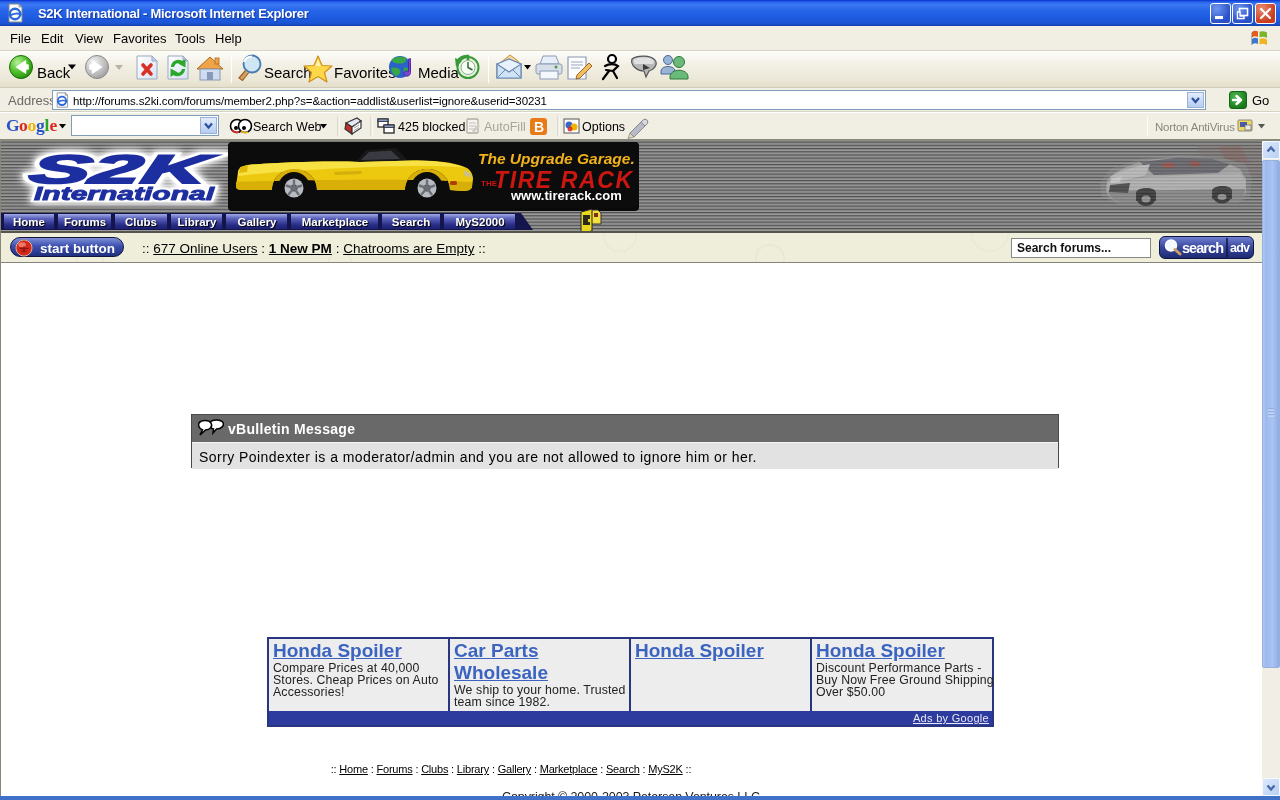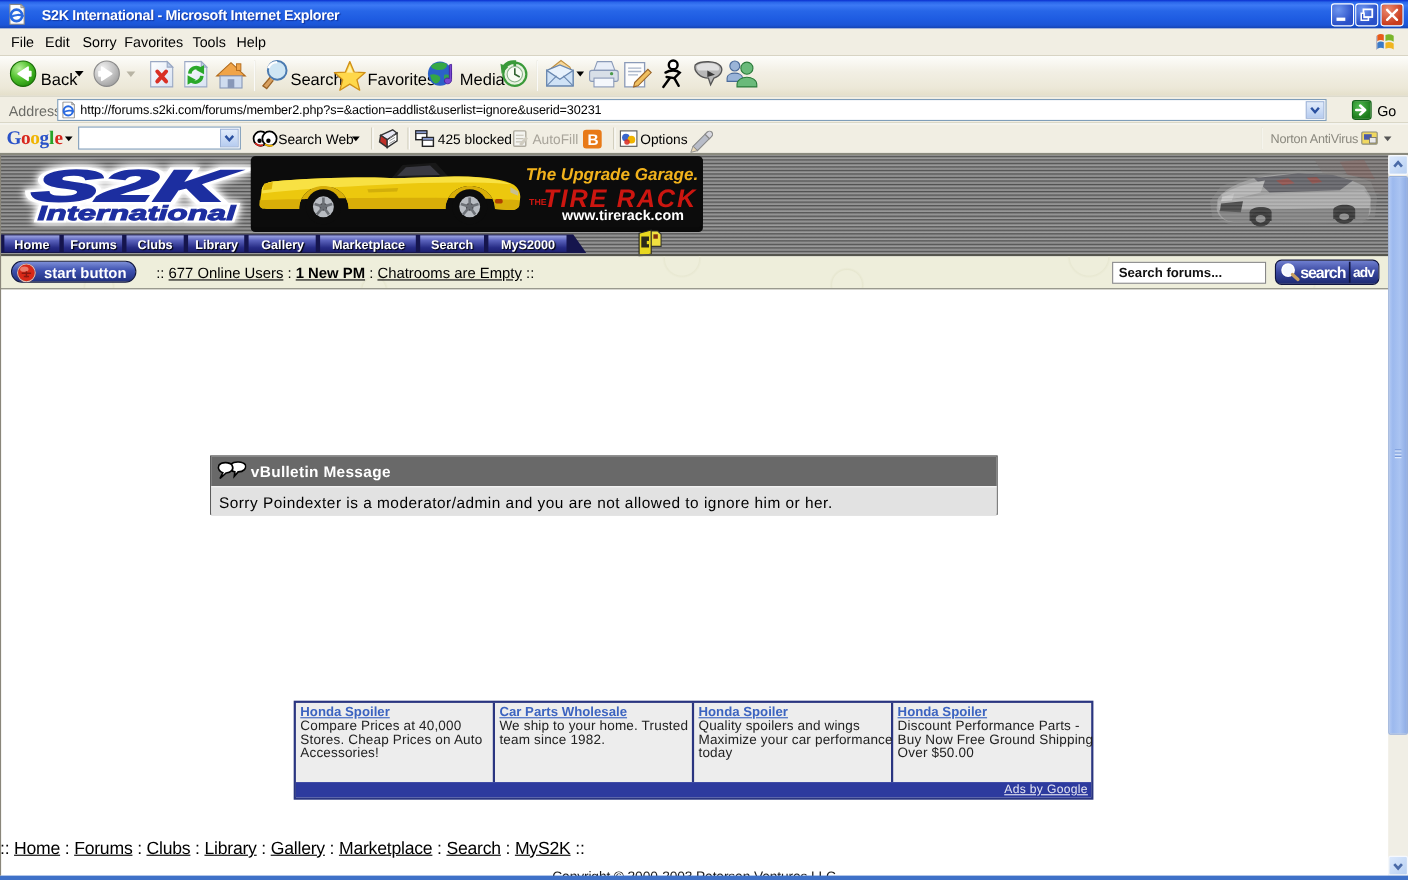--- a/index.html
+++ b/index.html
@@ -65,35 +65,35 @@
 #startbtn span { position:absolute; left:29px; top:2.5px; color:#fff; font-size:13.5px; font-weight:bold; }
 #onlinetext { position:absolute; left:142px; top:8px; font-size:13.5px; color:#000; }
 #onlinetext a { color:#000; }
 #sforums { position:absolute; left:1011px; top:5px; width:140px; height:20px; background:#fff; border:1px solid #888; }
 #sforums span { position:absolute; left:5px; top:2px; font-size:12px; font-weight:bold; color:#111; }
 #searchbtn { position:absolute; left:1159px; top:3px; width:95px; height:23px; border-radius:6px; background:linear-gradient(to bottom,#6f7fd0 0%,#38469e 50%,#1d2a72 100%); border:1px solid #101540; }
 
 
 #content { left:0; top:264px; width:1262px; height:532px; background:#fff; }
 
-#vbbox { position:absolute; left:191px; top:150px; width:716px; height:54px; border:1px solid #4a4a4a; }
+#vbbox { position:absolute; left:191px; top:150px; width:868px; height:54px; border:1px solid #4a4a4a; }
 #vbhead { position:absolute; left:0; top:0; width:100%; height:27px; background:#696969; }
 #vbhead span { position:absolute; left:36px; top:6px; color:#fff; font-weight:bold; font-size:14px; letter-spacing:0.3px; }
 #vbbody { position:absolute; left:0; top:27px; width:100%; height:27px; background:#e2e2e2; border-top:1px solid #f5f5f5; }
 #vbbody span { position:absolute; left:7px; top:6px; font-size:14px; color:#000; letter-spacing:0.45px; }
 
 #ads { position:absolute; left:267px; top:373px; width:727px; height:90px; background:#ededed; border:2px solid #2a3580; }
 .adcol { position:absolute; top:0; height:72px; border-right:2px solid #2a3580; padding:1px 4px 0 4px; }
-.adcol h4 { font-size:12px; }
+.adcol h4 { font-size:19px; }
 .adcol h4 a { color:#3b63c0; }
 .adcol p { font-size:12.3px; color:#222; line-height:12.2px; margin-top:0px; letter-spacing:0.15px; white-space:nowrap; }
 #adbar { position:absolute; left:0; top:72px; width:723px; height:14px; background:#2d3a9e; }
 #adbar a { position:absolute; right:3px; top:1px; color:#e8e8f4; font-size:11px; letter-spacing:0.3px; }
 
-#footlinks { position:absolute; left:0; top:499px; width:1022px; text-align:left; font-size:16px; color:#000; letter-spacing:-0.2px; }
+#footlinks { position:absolute; left:0; top:499px; width:1022px; text-align:center; font-size:11px; color:#000; letter-spacing:-0.2px; }
 #footlinks a { color:#000; }
 #copyr { position:absolute; left:0; top:526px; width:1262px; text-align:center; font-size:12.5px; color:#1a1a1a; letter-spacing:-0.1px; }
 
 
 #scrollbar { left:1262px; top:141px; width:18px; height:655px; background:#f0eee5; }
 .sbtn { position:absolute; left:0; width:18px; height:18px; background:linear-gradient(135deg,#dce9fd,#b8d0f2); border:1px solid #f6f9ff; border-radius:2px; }
 #sthumb { position:absolute; left:0; top:19px; width:18px; height:508px; border-radius:2px; background:linear-gradient(to right,#b0c8f4,#9cb9ee 20%,#aac4f2 60%,#8eace4); border:1px solid #98b0dc; }
 #sbottom { left:0; top:796px; width:1280px; height:4px; background:#3f71c8; }
 #leftedge { left:0; top:141px; width:1px; height:655px; background:#8a867a; }
 </style>
@@ -119,21 +119,21 @@
         <g stroke="#fff" stroke-width="2.2" stroke-linecap="round">
           <line x1="5" y1="5" x2="14" y2="14"></line>
           <line x1="14" y1="5" x2="5" y2="14"></line>
         </g>
       </svg></div>
 </div>
 
 <div class="abs" id="menubar">
   <span style="left:10px">File</span>
   <span style="left:41px">Edit</span>
-  <span style="left:75px">Sorry</span>
+  <span style="left:75px">View</span>
   <span style="left:113px">Favorites</span>
   <span style="left:175px">Tools</span>
   <span style="left:215px">Help</span>
   <div id="winlogo">
     <svg width="22" height="25" viewBox="0 0 22 25">
       <path d="M2 6 C4 4.5 6 4.5 8 5.5 L8 11 C6 10 4 10 2 11.5 Z" fill="#e85a1a"></path>
       <path d="M9.5 5.8 C12 4.8 14.5 5 17 6.5 L17 12 C14.5 10.5 12 10.3 9.5 11.3 Z" fill="#7ab52a"></path>
       <path d="M2 13 C4 11.5 6 11.5 8 12.5 L8 18 C6 17 4 17 2 18.5 Z" fill="#3a7ac8"></path>
       <path d="M9.5 12.8 C12 11.8 14.5 12 17 13.5 L17 19 C14.5 17.5 12 17.3 9.5 18.3 Z" fill="#f0b420"></path>
       <path d="M2 6 L2 18.5 L1 19.5 L1 7 Z" fill="#b0b0c0"></path>
@@ -522,21 +522,20 @@
     <div class="adcol" style="left:0;width:181px">
         <h4><a href="#">Honda Spoiler</a></h4>
         <p>Compare Prices at 40,000<br>Stores. Cheap Prices on Auto<br>Accessories!</p>
       </div>
     <div class="adcol" style="left:181px;width:181px">
         <h4><a href="#">Car Parts Wholesale</a></h4>
         <p>We ship to your home. Trusted<br>team since 1982.</p>
       </div>
     <div class="adcol" style="left:362px;width:181px">
         <h4><a href="#">Honda Spoiler</a></h4>
-        <p>Quality spoilers and wings<br>Maximize your car performance<br>today</p>
       </div>
     <div class="adcol" style="left:543px;width:182px;border-right:none">
         <h4><a href="#">Honda Spoiler</a></h4>
         <p>Discount Performance Parts -<br>Buy Now Free Ground Shipping<br>Over $50.00</p>
       </div>
     <div id="adbar">
         <a href="#">Ads by Google</a>
       </div>
   </div>
 

